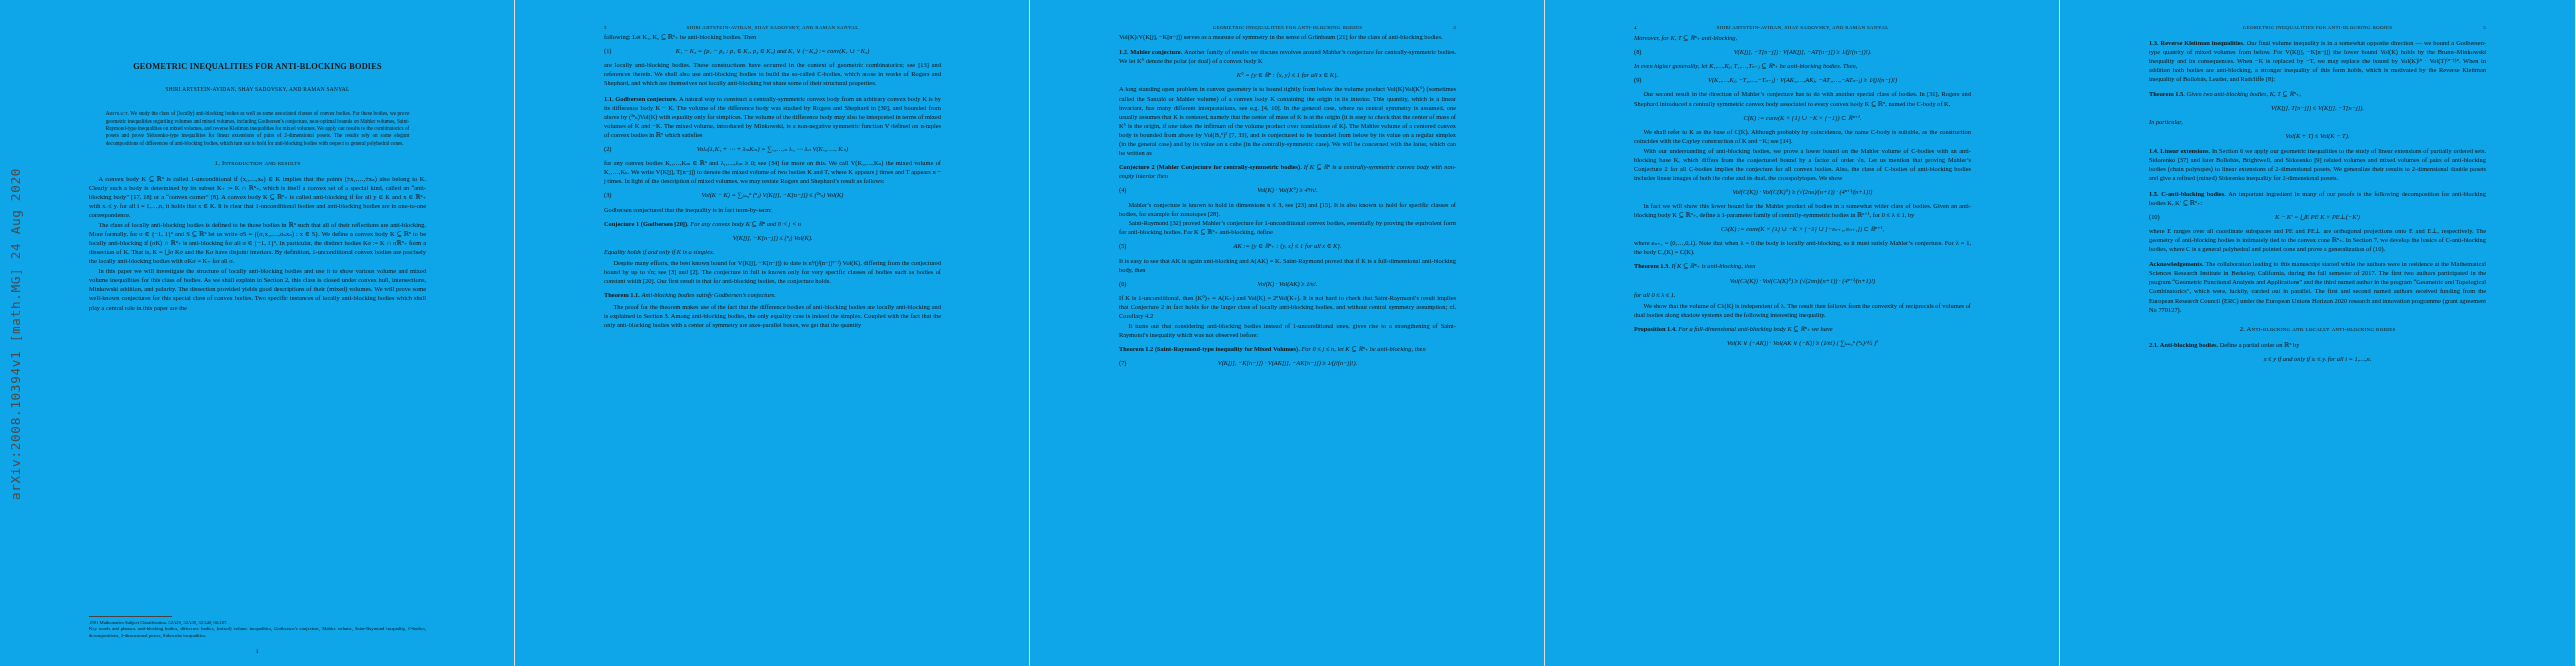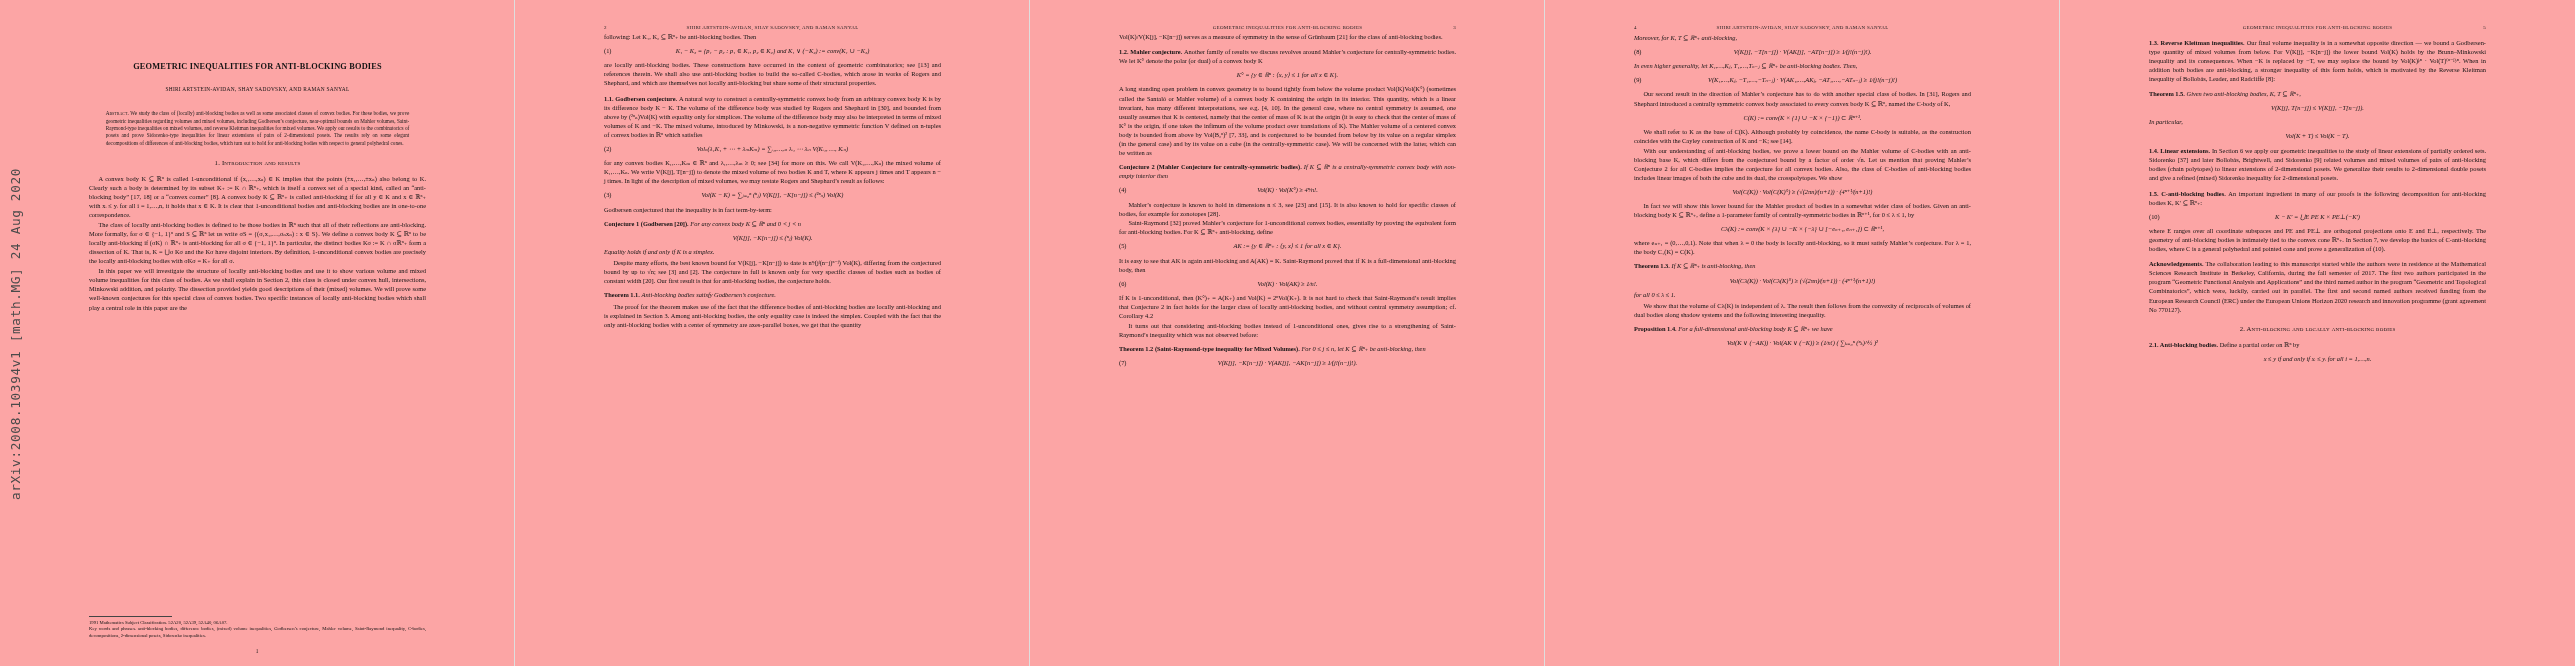--- a/index.html
+++ b/index.html
@@ -4,21 +4,21 @@
 <style>
   html,body { margin:0; padding:0; background:#e9e9e9; }
   #canvas {
     width:2576px; height:667px; background:#ffffff;
     position:relative; display:flex; flex-direction:row;
     font-family:"Liberation Serif","DejaVu Serif",serif;
     color:#141414; overflow:hidden;
   }
   .page {
     width:515px; height:667px; flex:none; position:relative;
-    background:#fca5a5; border-right:0.6px solid #dedede; box-sizing:border-box;
+    background:#0ea5e9; border-right:0.6px solid #dedede; box-sizing:border-box;
     overflow:hidden;
   }
   .page:last-child { border-right:none; }
   .rhead {
     position:absolute; top:24.5px; left:89px; width:337px;
     font-size:5px; letter-spacing:0.3px; color:#1c1c1c;
     display:flex; align-items:baseline;
   }
   .rhead .h-left  { width:22px; text-align:left; }
   .rhead .h-center{ flex:1; text-align:center; }

